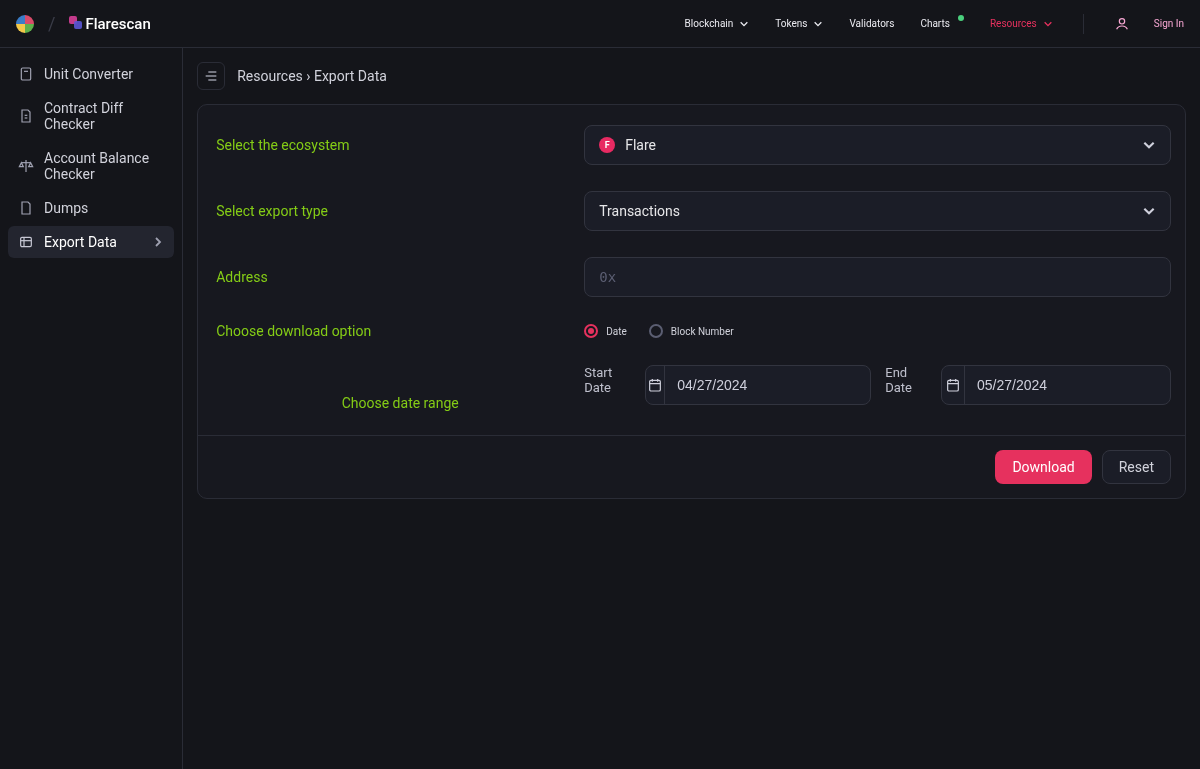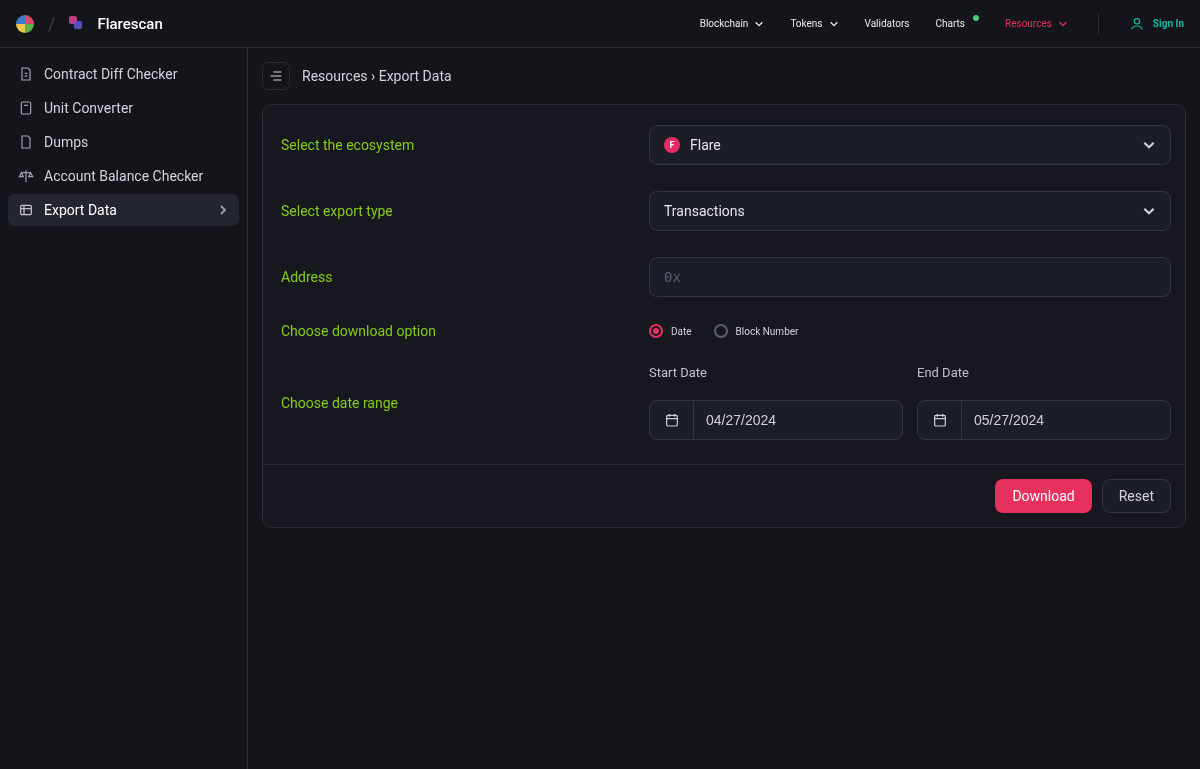--- a/index.html
+++ b/index.html
@@ -20,42 +20,42 @@
     align-items: center;
     padding: 0 16px;
     gap: 14px;
   }
   .logo-glob {
     width: 18px; height: 18px; border-radius: 50%;
     background: conic-gradient(#d94b6a 0 25%, #5fb04a 25% 50%, #f2c84a 50% 75%, #3a7cc7 75% 100%);
   }
   .slash { color: #3a3c48; font-size: 18px; }
   .flarescan {
-    display:flex; align-items:center; gap:12px;
+    display:flex; align-items:center; gap:0;
     color:#fff; font-weight:500; font-size:15px;
   }
   .fs-icon {
     width:16px; height:16px;
     display:inline-block;
     position:relative;
   }
   .fs-icon::before, .fs-icon::after {
     content:""; position:absolute; border-radius:2px;
   }
   .fs-icon::before { width:8px; height:8px; background:#c33a8b; left:0; top:0; }
   .fs-icon::after  { width:8px; height:8px; background:#5a55d6; left:5px; top:5px; opacity:.9;}
   .nav-spacer { flex:1; }
   .nav-items { display:flex; align-items:center; gap:26px; color:#eaeaf0; font-size:10px;}
   .nav-item { display:flex; align-items:center; gap:6px; cursor:pointer; position:relative;}
   .nav-item.active { color:#e6315e; }
   .chev { width:10px; height:10px; }
   .chev svg { width:10px; height:10px; display:block; }
   .green-dot { width:6px; height:6px; background:#4ad07d; border-radius:50%; display:inline-block; margin-left:2px; position:relative; top:-6px;}
   .divider-v { width:1px; height:20px; background:#2a2c36; margin:0 4px;}
-  .signin { display:flex; align-items:center; gap:8px; cursor:pointer; color:#14b8a6;font-weight:bold;}
+  .signin { display:flex; align-items:center; gap:24px; cursor:pointer; color:#f9a8d4;}
   .signin svg { width:16px; height:16px;}
   
   .main { display:flex; height:calc(769px - 48px); }
   .sidebar {
     width:248px;
     border-right:1px solid #2a2c36;
     padding:10px 8px;
     display:flex; flex-direction:column; gap:2px;
   }
   .side-item {
@@ -84,21 +84,21 @@
   }
   .panel {
     border:1px solid #2a2c36;
     border-radius:10px;
     background:#17181f;
   }
   .form-rows { padding:20px 14px 24px 14px; display:flex; flex-direction:column; gap:26px;}
   .row { display:flex; align-items:center; }
   .row.align-top { align-items:flex-start; }
   .row-label { width:372px; color:#84cc16; font-size:14px; padding-left:4px;}
-  .row-label.offset { padding-top:30px; }
+  .row-label.offset { padding-top:30px;text-align:center; }
   .row-control { flex:1; }
   
   .select {
     height:40px;
     border:1px solid #32343f;
     background:#1b1d27;
     border-radius:8px;
     display:flex; align-items:center;
     padding:0 14px;
     cursor:pointer;
@@ -132,21 +132,21 @@
     position:relative; display:inline-block;
   }
   .radio-item.selected .radio-inner {
     border-color:#e6315e;
   }
   .radio-item.selected .radio-inner::after {
     content:""; position:absolute; inset:2px; border-radius:50%; background:#e6315e;
   }
   
   .date-pair { display:flex; gap:14px; }
-  .date-col { flex:1; display:flex; flex-direction:column; gap:20px;}
+  .date-col { flex:1; display:flex; flex-direction:row; gap:8px;}
   .date-label { font-size:13px; color:#bfc0cd; }
   .date-input {
     height:40px;
     border:1px solid #32343f;
     background:#1b1d27;
     border-radius:8px;
     display:flex; align-items:stretch;
     overflow:hidden;
   }
   .date-icon {
@@ -233,53 +233,53 @@
     </div>
   </div>
 </div>
 
 <div class="main">
 
   <div class="sidebar">
 
     <div class="side-item">
       <svg class="si-icon" viewBox="0 0 24 24" fill="none" stroke="currentColor" stroke-width="1.8">
-        <path d="M6 3h9l3 3v15H6z"></path>
-          <line x1="10" y1="11" x2="14" y2="11"></line>
-          <line x1="10" y1="15" x2="14" y2="15"></line>
-      </svg>
-      <span>Contract Diff Checker</span>
-    </div>
-
-    <div class="side-item">
-      <svg class="si-icon" viewBox="0 0 24 24" fill="none" stroke="currentColor" stroke-width="1.8">
         <rect x="5" y="3" width="14" height="18" rx="2"></rect>
           <line x1="9" y1="8" x2="15" y2="8"></line>
           <line x1="9" y1="12" x2="9" y2="12"></line>
           <line x1="12" y1="12" x2="12" y2="12"></line>
           <line x1="15" y1="12" x2="15" y2="12"></line>
       </svg>
       <span>Unit Converter</span>
     </div>
 
     <div class="side-item">
       <svg class="si-icon" viewBox="0 0 24 24" fill="none" stroke="currentColor" stroke-width="1.8">
         <path d="M6 3h9l3 3v15H6z"></path>
-      </svg>
-      <span>Dumps</span>
+          <line x1="10" y1="11" x2="14" y2="11"></line>
+          <line x1="10" y1="15" x2="14" y2="15"></line>
+      </svg>
+      <span>Contract Diff Checker</span>
     </div>
 
     <div class="side-item">
       <svg class="si-icon" viewBox="0 0 24 24" fill="none" stroke="currentColor" stroke-width="1.8">
         <path d="M12 3v18"></path>
           <path d="M5 7l-3 6h6z"></path>
           <path d="M19 7l3 6h-6z"></path>
           <line x1="5" y1="7" x2="19" y2="7"></line>
       </svg>
       <span>Account Balance Checker</span>
+    </div>
+
+    <div class="side-item">
+      <svg class="si-icon" viewBox="0 0 24 24" fill="none" stroke="currentColor" stroke-width="1.8">
+        <path d="M6 3h9l3 3v15H6z"></path>
+      </svg>
+      <span>Dumps</span>
     </div>
 
     <div class="side-item active">
       <svg class="si-icon" viewBox="0 0 24 24" fill="none" stroke="currentColor" stroke-width="1.8">
         <rect x="4" y="5" width="16" height="14" rx="2"></rect>
           <line x1="4" y1="10" x2="20" y2="10"></line>
           <line x1="9" y1="5" x2="9" y2="19"></line>
       </svg>
       <span>Export Data</span>
       <svg class="si-chev" viewBox="0 0 12 12" fill="none" stroke="currentColor" stroke-width="1.8">

